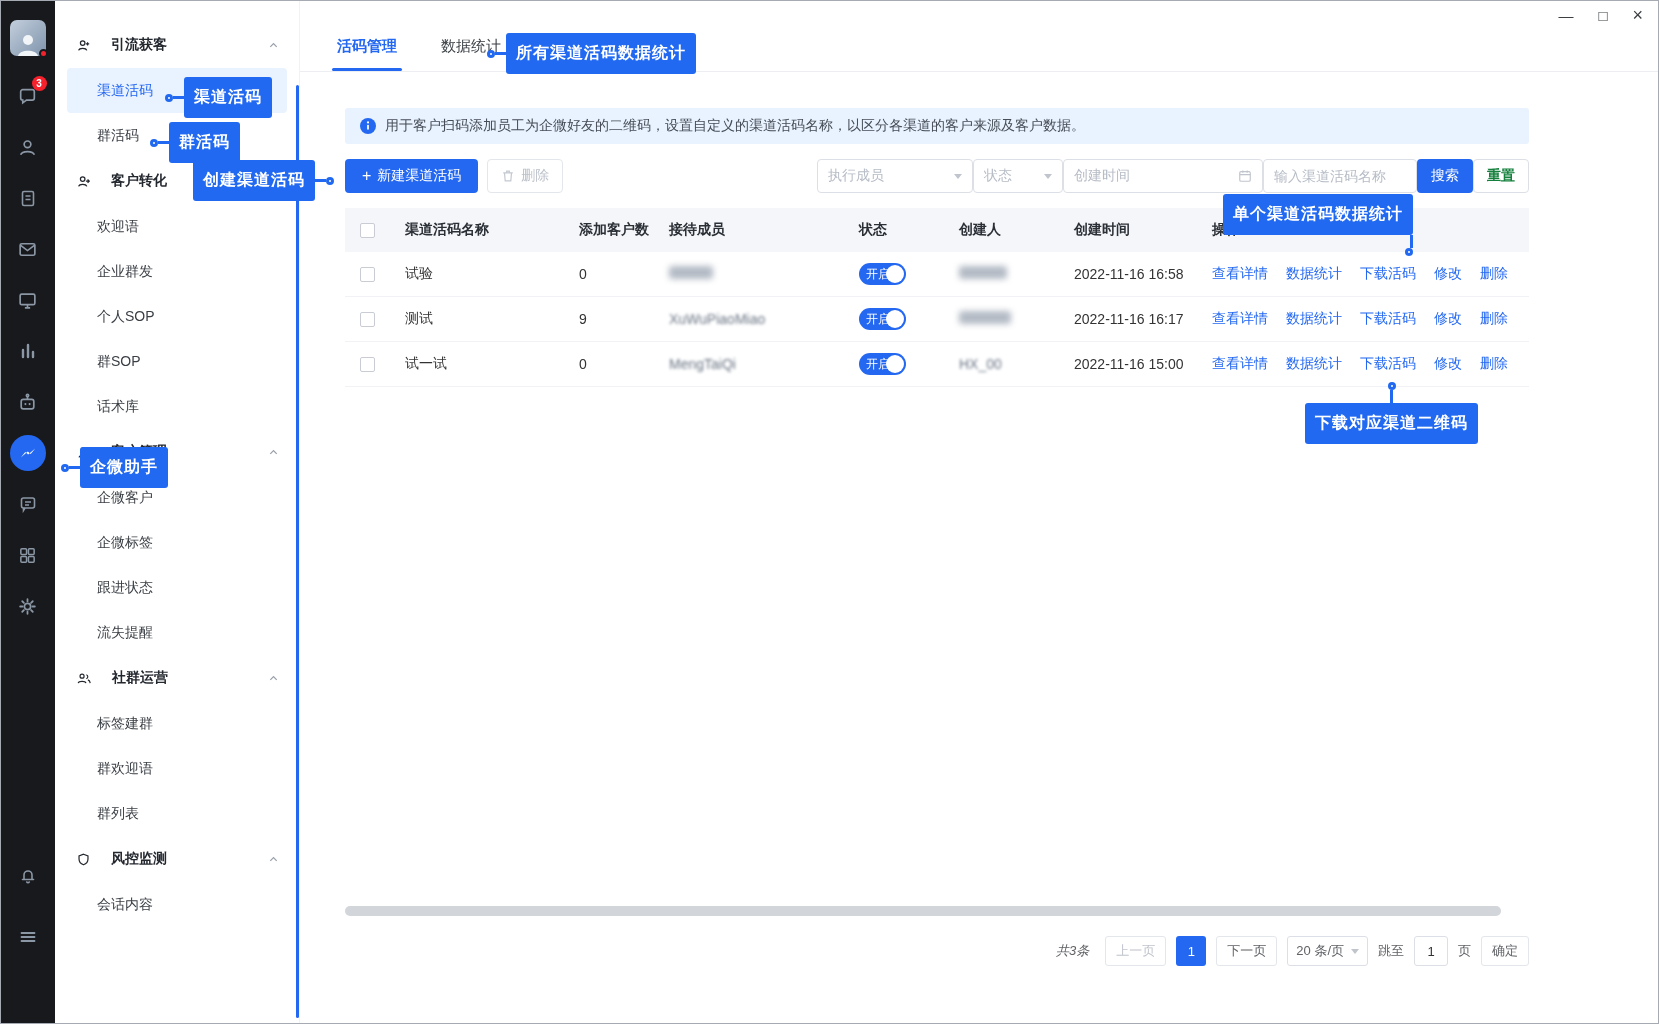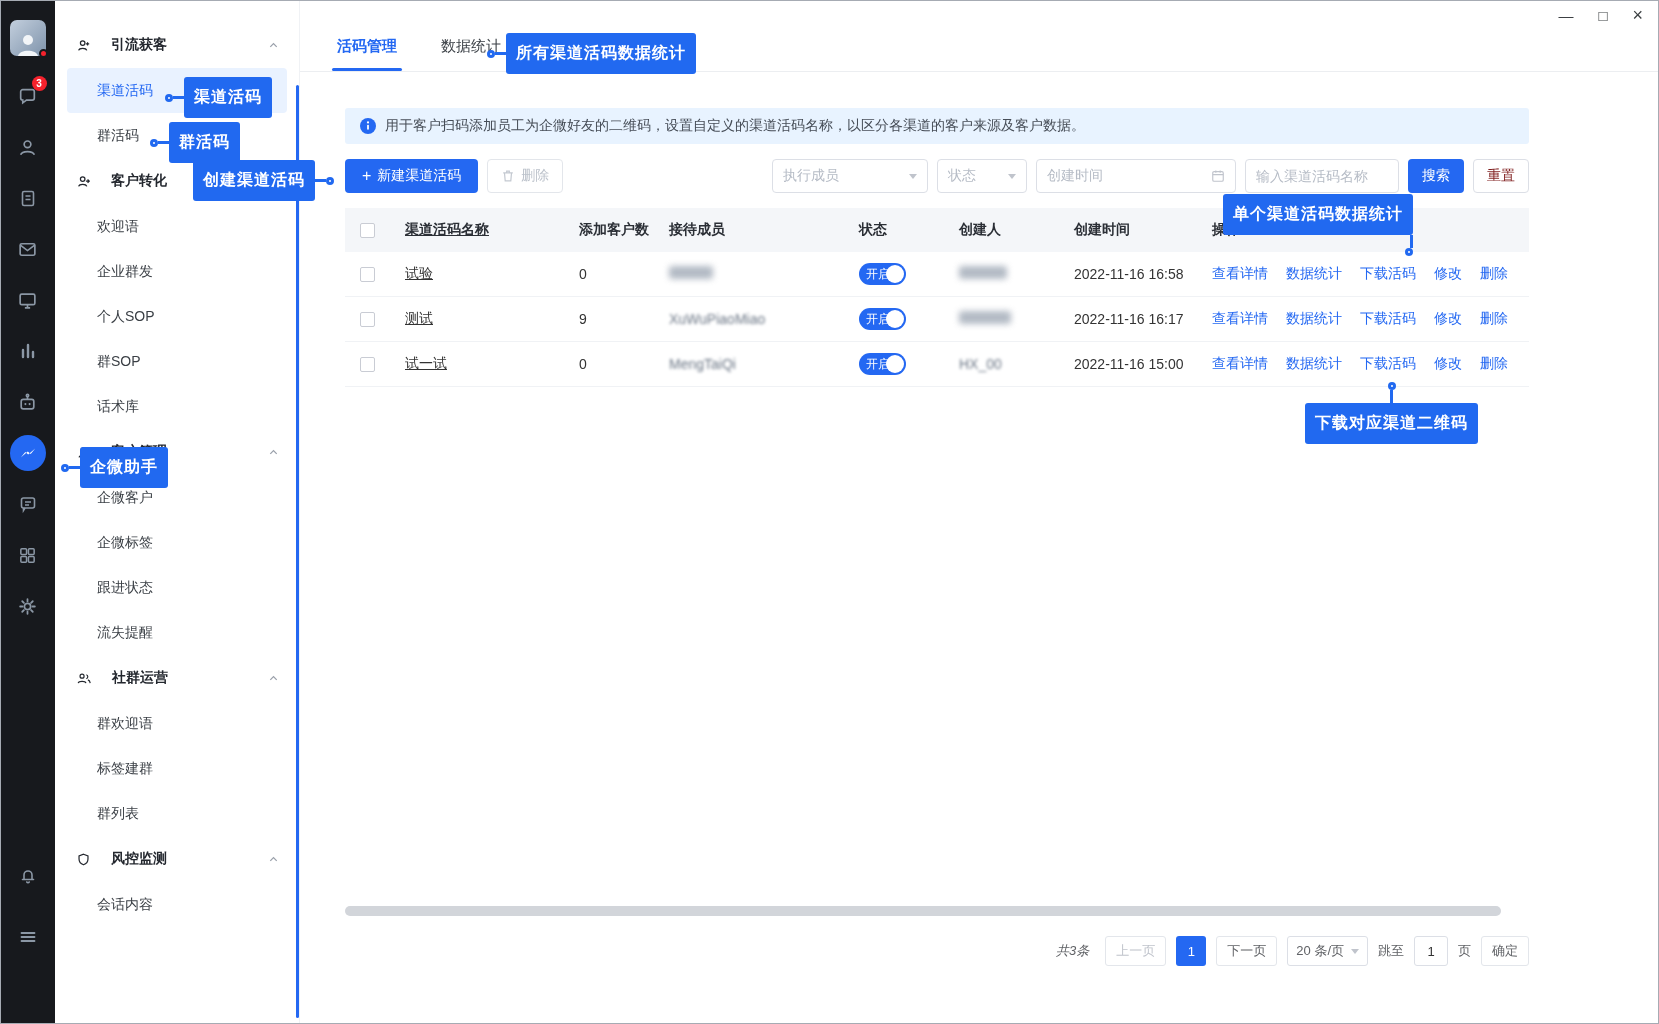--- a/index.html
+++ b/index.html
@@ -48,35 +48,35 @@
 
   .content { position:absolute; top:72px; left:45px; right:130px; bottom:0; display:flex; flex-direction:column; }
 
   .banner { margin-top:36px; background:#e8f3ff; border-radius:3px; height:36px; display:flex; align-items:center; gap:9px; padding:0 15px; font-size:14px; color:#464d57; }
 
   .toolbar { margin-top:15px; display:flex; align-items:center; gap:9px; }
   .btn { height:34px; border-radius:4px; display:flex; align-items:center; justify-content:center; font-size:14px; cursor:pointer; border:1px solid transparent; }
   .btn-primary { background:#2468f2; color:#fff; padding:0 16px; gap:6px; }
   .btn-primary .plus { font-size:16px; font-weight:400; }
   .btn-disabled { background:#fff; border-color:#e3e6eb; color:#bcc2cb; padding:0 13px; gap:6px; }
-  .filters { margin-left:auto; display:flex; gap:9px; align-items:center; }
+  .filters { margin-left:auto; display:flex; align-items:center; }
   .select { height:34px; border:1px solid #dcdfe6; border-radius:4px; display:flex; align-items:center; justify-content:space-between; padding:0 10px; font-size:14px; color:#b6bcc6; background:#fff; cursor:pointer; }
   .sel-member { width:156px; } .sel-status { width:90px; } .sel-date { width:200px; }
   .caret-down { width:0; height:0; border:4px solid transparent; border-top:5px solid #c0c4cc; margin-top:5px; }
   .tool-input { width:154px; height:34px; border:1px solid #dcdfe6; border-radius:4px; padding:12px 10px; font-size:14px; color:#333; outline:none; }
   .tool-input::placeholder { color:#b6bcc6; }
   .btn-search { background:#2468f2; color:#fff; width:56px; }
-  .btn-reset { background:#fff; border-color:#dcdfe6; color:#7f1d1d; width:56px; }
+  .btn-reset { background:#fff; border-color:#dcdfe6; color:#15803d; width:56px;font-weight:bold; }
 
   
   .table { margin-top:15px; font-size:14px; }
   .trow { display:flex; align-items:center; height:45px; border-bottom:1px solid #f0f2f5; }
   .thead { background:#f4f6f9; height:44px; border-bottom:none; color:#2b2f36; font-weight:700; }
   .c-check { width:44px; display:flex; justify-content:center; flex:none; }
-  .c-name { width:174px; padding-left:16px; flex:none;text-decoration:underline; }
+  .c-name { width:174px; padding-left:16px; flex:none; }
   .c-cust { width:90px; padding-left:16px; flex:none; }
   .c-staff { width:190px; padding-left:16px; flex:none; }
   .c-status { width:100px; padding-left:16px; flex:none; display:flex; align-items:center; }
   .thead .c-status { display:block; }
   .c-creator { width:115px; padding-left:16px; flex:none; }
   .c-time { width:138px; padding-left:16px; flex:none; }
   .c-ops { flex:1; padding-left:16px; display:flex; gap:18px; align-items:center; }
   .checkbox { width:15px; height:15px; border:1px solid #c9ccd4; border-radius:2px; background:#fff; cursor:pointer; }
   .op-link { color:#2468f2; cursor:pointer; white-space:nowrap; }
   .toggle { width:47px; height:22px; background:#2468f2; border-radius:11px; position:relative; color:#fff; font-size:12px; display:flex; align-items:center; padding-left:7px; cursor:pointer; }
@@ -295,24 +295,24 @@
         </svg>
       </span>
     <span>社群运营</span>
     <span class="sec-caret">
         <svg width="11" height="11" viewBox="0 0 12 12" fill="none" stroke="currentColor" stroke-width="1.4">
           <path d="M2.5 7.5L6 4l3.5 3.5"></path>
         </svg>
       </span>
   </div>
   <div class="side-item">
+      <span>标签建群</span>
+    </div>
+  <div class="side-item">
       <span>群欢迎语</span>
-    </div>
-  <div class="side-item">
-      <span>标签建群</span>
     </div>
   <div class="side-item">
       <span>群列表</span>
     </div>
 
   <div class="side-section">
     <span class="sec-icon">
         <svg width="13" height="13" viewBox="0 0 16 16" fill="none" stroke="currentColor" stroke-width="1.5">
           <path d="M8 1.5l5.5 2v4c0 3.5-2.5 6-5.5 7-3-1-5.5-3.5-5.5-7v-4z"></path>
         </svg>

